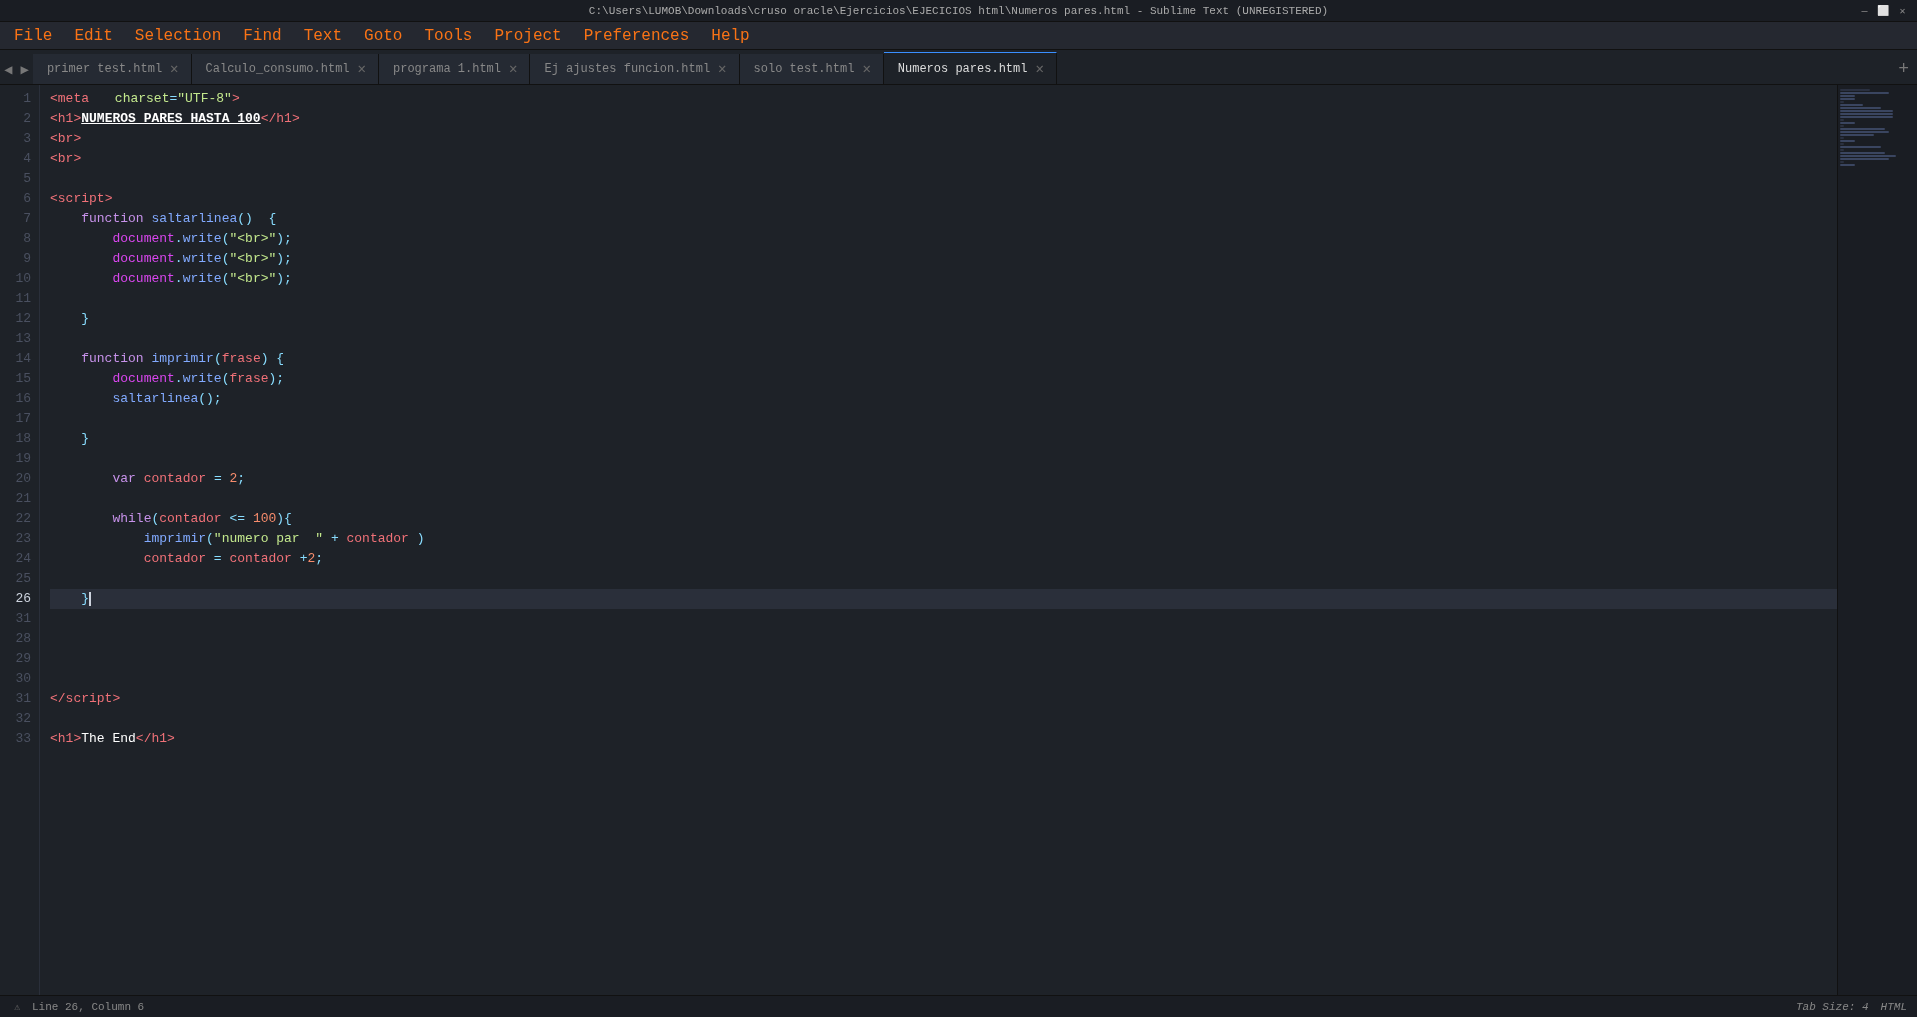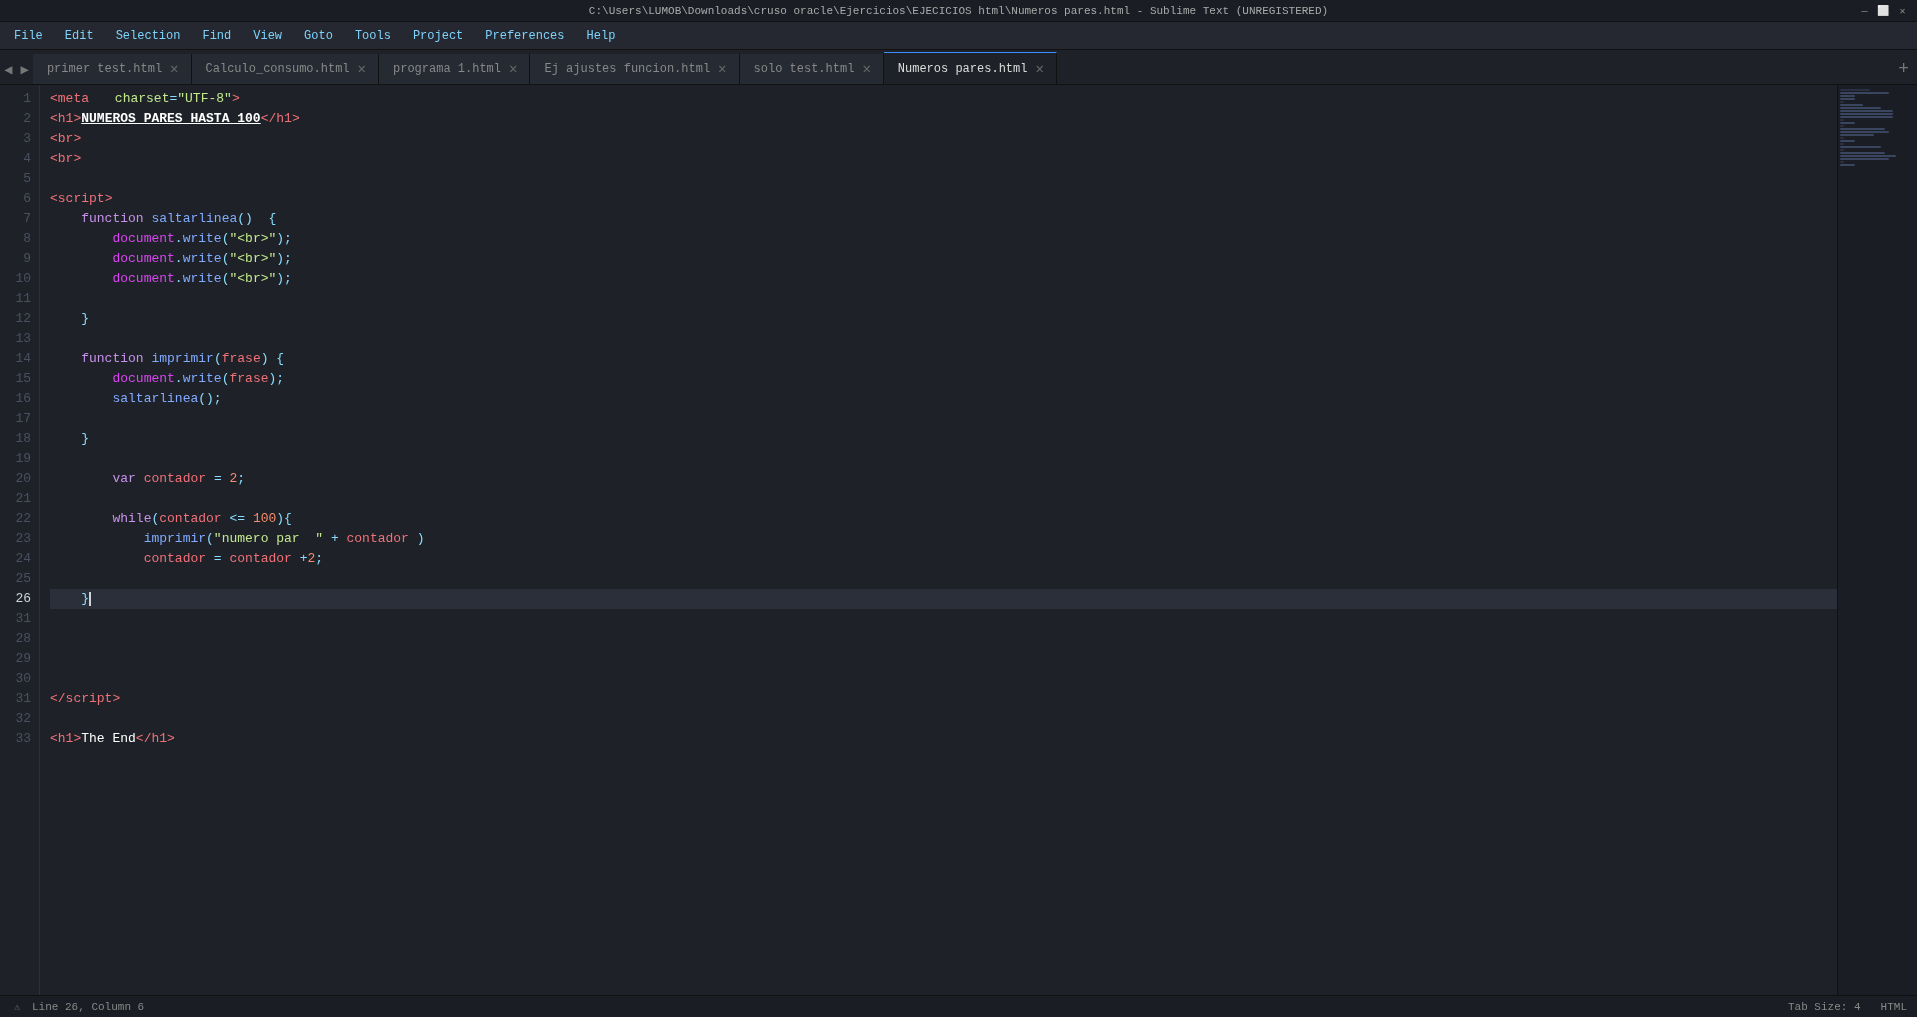--- a/index.html
+++ b/index.html
@@ -58,22 +58,22 @@
       height: 28px;
       display: flex;
       align-items: center;
       padding: 0 4px;
       gap: 2px;
       border-bottom: 1px solid #111;
       user-select: none;
     }
     .menu-item {
       padding: 4px 10px;
-      font-size: 12px;
-      color: #7dd3fc;
+      font-size: 16px;
+      color: #f97316;
       cursor: pointer;
       border-radius: 3px;
     }
 
     
     #tab-bar {
       background: #1e2228;
       height: 35px;
       display: flex;
       align-items: flex-end;
@@ -224,21 +224,21 @@
       display: flex;
       align-items: center;
       padding: 0 10px;
       font-size: 11px;
       color: #666;
       border-top: 1px solid #111;
       gap: 16px;
       user-select: none;
     }
     #status-bar .status-left { display: flex; align-items: center; gap: 8px; }
-    #status-bar .status-right { margin-left: auto; display: flex; gap: 20px; }
+    #status-bar .status-right { margin-left: auto; display: flex; gap: 12px; font-style: italic; }
     .status-item { color: #888; }
     .status-icon {
       width: 14px;
       height: 14px;
       display: flex;
       align-items: center;
       justify-content: center;
       font-size: 10px;
     }
   </style>
@@ -252,21 +252,21 @@
     <span class="win-btn">⬜</span>
     <span class="win-btn">✕</span>
   </div>
 </div>
 
 <div id="menu-bar">
   <span class="menu-item">File</span>
   <span class="menu-item">Edit</span>
   <span class="menu-item">Selection</span>
   <span class="menu-item">Find</span>
-  <span class="menu-item">View</span>
+  <span class="menu-item">Text</span>
   <span class="menu-item">Goto</span>
   <span class="menu-item">Tools</span>
   <span class="menu-item">Project</span>
   <span class="menu-item">Preferences</span>
   <span class="menu-item">Help</span>
 </div>
 
 <div id="tab-bar">
   <div class="tab-nav">◀</div>
   <div class="tab-nav">▶</div>

